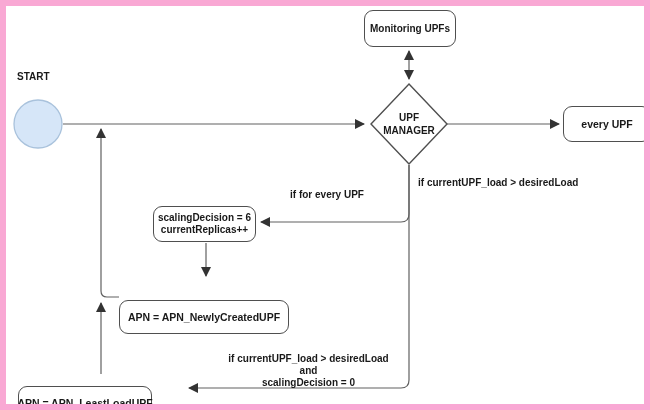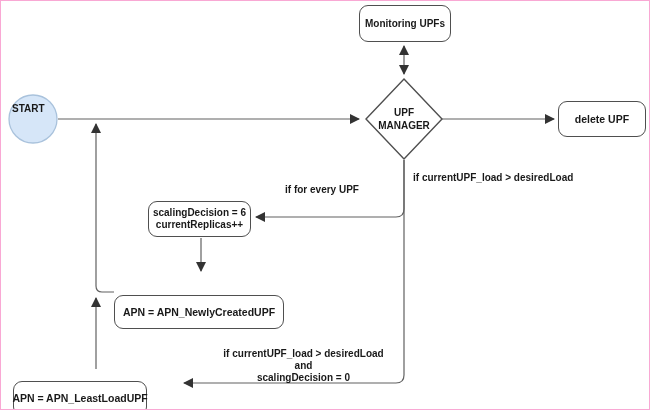--- a/index.html
+++ b/index.html
@@ -1,38 +1,38 @@
 <!DOCTYPE html>
 <html><head>
 <meta charset="utf-8">
 <style>
   html,body{margin:0;padding:0;background:#fff;}
   .stage{
     position:relative;width:650px;height:410px;background:#ffffff;
-    border:1px solid #f9a8d4;box-sizing:border-box;overflow:hidden;
+    border:6px solid #f9a8d4;box-sizing:border-box;overflow:hidden;
     font-family:"Liberation Sans",sans-serif;color:#191919;
   }
   .stage svg{position:absolute;left:0;top:0;}
   .node{
     position:absolute;box-sizing:border-box;background:#ffffff;
     border:1.4px solid #4f4f4f;border-radius:9px;
     display:flex;flex-direction:column;align-items:center;justify-content:center;
     font-weight:700;font-size:10.5px;line-height:13px;text-align:center;
     white-space:nowrap;
   }
   .lbl{
     position:absolute;font-weight:700;font-size:10px;line-height:12.5px;
     text-align:center;white-space:nowrap;
   }
   .node-monitoring{left:358px;top:4px;width:92px;height:37px;font-size:10px;}
   .node-delete{left:557px;top:100px;width:88px;height:36px;}
   .node-scaling{left:147px;top:200px;width:103px;height:36px;font-size:10px;line-height:12.5px;}
   .node-newly{left:113px;top:274px;width:170px;height:34px;font-size:10.5px;margin-top:20px;}
   .node-least{left:12px;top:368px;width:134px;height:35px;font-size:10.5px;margin-top:12px;}
-  .lbl-start{left:11px;top:65px;text-align:center;margin-top:37px;}
+  .lbl-start{left:11px;top:65px;text-align:center;}
   .lbl-manager{left:368px;top:105px;width:70px;line-height:13px;white-space:normal;font-size:10px;}
   .lbl-conn{left:433px;top:95px;width:124px;}
   .lbl-currentload{left:412px;top:171px;text-align:left;}
   .lbl-forevery{left:252px;top:182px;width:138px;line-height:13px;}
   .lbl-least{left:210px;top:347px;width:185px;line-height:12px;}
 </style>
 </head>
 <body>
 
 <div class="stage">
@@ -56,21 +56,21 @@
     <path d="M 200 237 L 200 270" fill="none" stroke="#616161" stroke-width="1.2" marker-end="url(#arr)"></path>
     <path d="M 95 368 L 95 297" fill="none" stroke="#616161" stroke-width="1.2" marker-end="url(#arr)"></path>
     <path d="M 113 291 L 101 291 Q 95 291 95 285 L 95 123" fill="none" stroke="#616161" stroke-width="1.2" marker-end="url(#arr)"></path>
   </svg>
 
   <div class="node node-monitoring">
     <span>Monitoring UPFs</span>
   </div>
 
   <div class="node node-delete">
-    <span>delete UPF</span>
+    <span>every UPF</span>
   </div>
 
   <div class="node node-scaling">
     <span>scalingDecision = 6</span>
     <span>currentReplicas++</span>
   </div>
 
   <div class="node node-newly">
     <span>APN = APN_NewlyCreatedUPF</span>
   </div>

